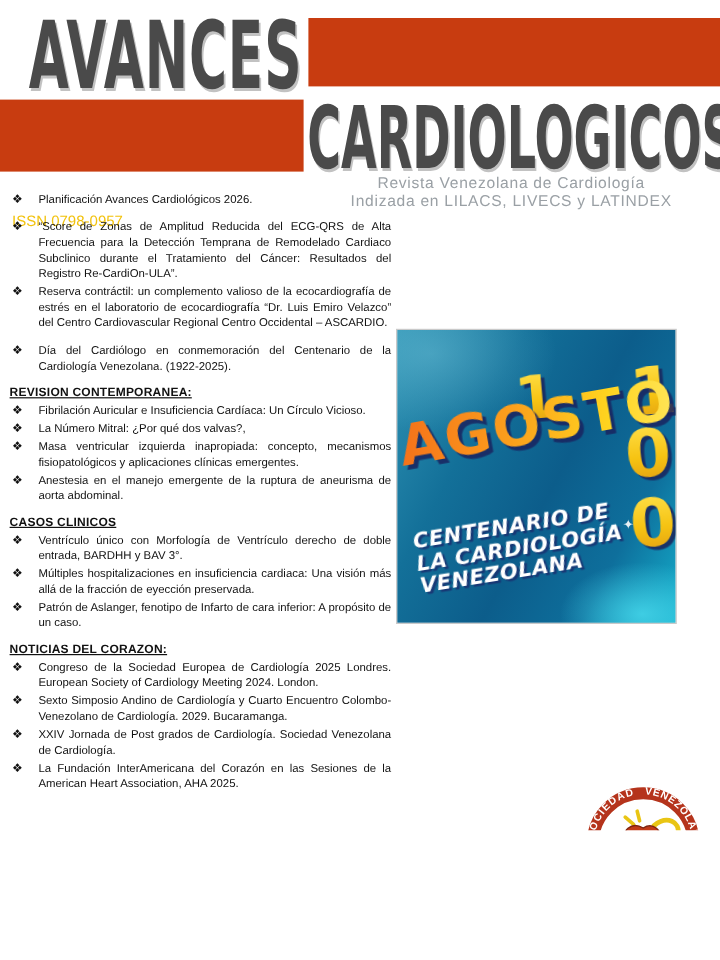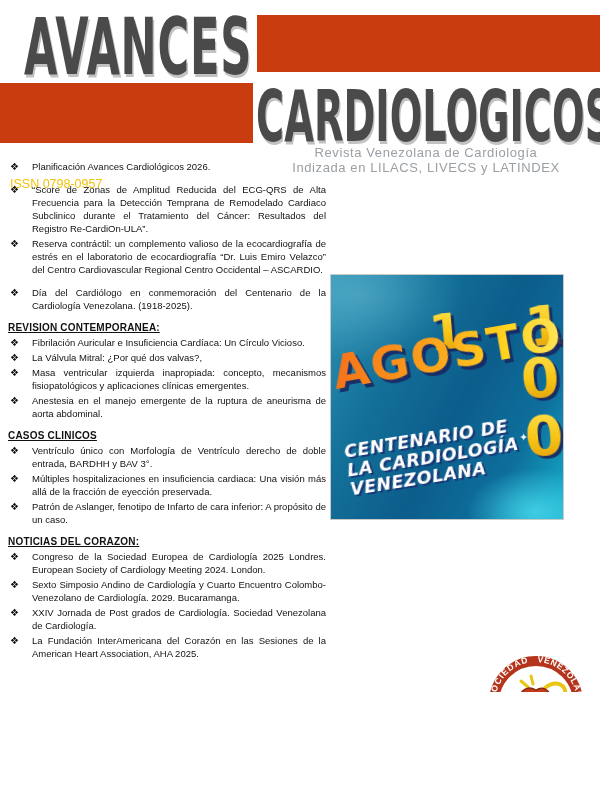--- a/index.html
+++ b/index.html
@@ -98,33 +98,33 @@
       </div>
       <div class="toc-item">
         <span class="toc-bullet">❖</span>
         <span class="toc-text">Reserva contráctil: un complemento valioso de la ecocardiografía de estrés en el laboratorio de ecocardiografía “Dr. Luis Emiro Velazco” del Centro Cardiovascular Regional Centro Occidental – ASCARDIO.</span>
       </div>
     </div>
 
     <div class="toc-section">
       <div class="toc-item">
         <span class="toc-bullet">❖</span>
-        <span class="toc-text">Día del Cardiólogo en conmemoración del Centenario de la Cardiología Venezolana.  (1918-2025).</span>
+        <span class="toc-text">Día del Cardiólogo en conmemoración del Centenario de la Cardiología Venezolana.  (1922-2025).</span>
       </div>
     </div>
 
     <div class="toc-section">
       <h3 class="toc-heading">REVISION CONTEMPORANEA:</h3>
       <div class="toc-item">
         <span class="toc-bullet">❖</span>
         <span class="toc-text">Fibrilación Auricular e Insuficiencia Cardíaca: Un Círculo Vicioso.</span>
       </div>
       <div class="toc-item">
         <span class="toc-bullet">❖</span>
-        <span class="toc-text">La Válvula Mitral: ¿Por qué dos valvas?,</span>
+        <span class="toc-text">La Número Mitral: ¿Por qué dos valvas?,</span>
       </div>
       <div class="toc-item">
         <span class="toc-bullet">❖</span>
         <span class="toc-text">Masa ventricular izquierda inapropiada: concepto, mecanismos fisiopatológicos y aplicaciones clínicas emergentes.</span>
       </div>
       <div class="toc-item">
         <span class="toc-bullet">❖</span>
         <span class="toc-text">Anestesia en el manejo emergente de la ruptura de aneurisma de aorta abdominal.</span>
       </div>
     </div>

